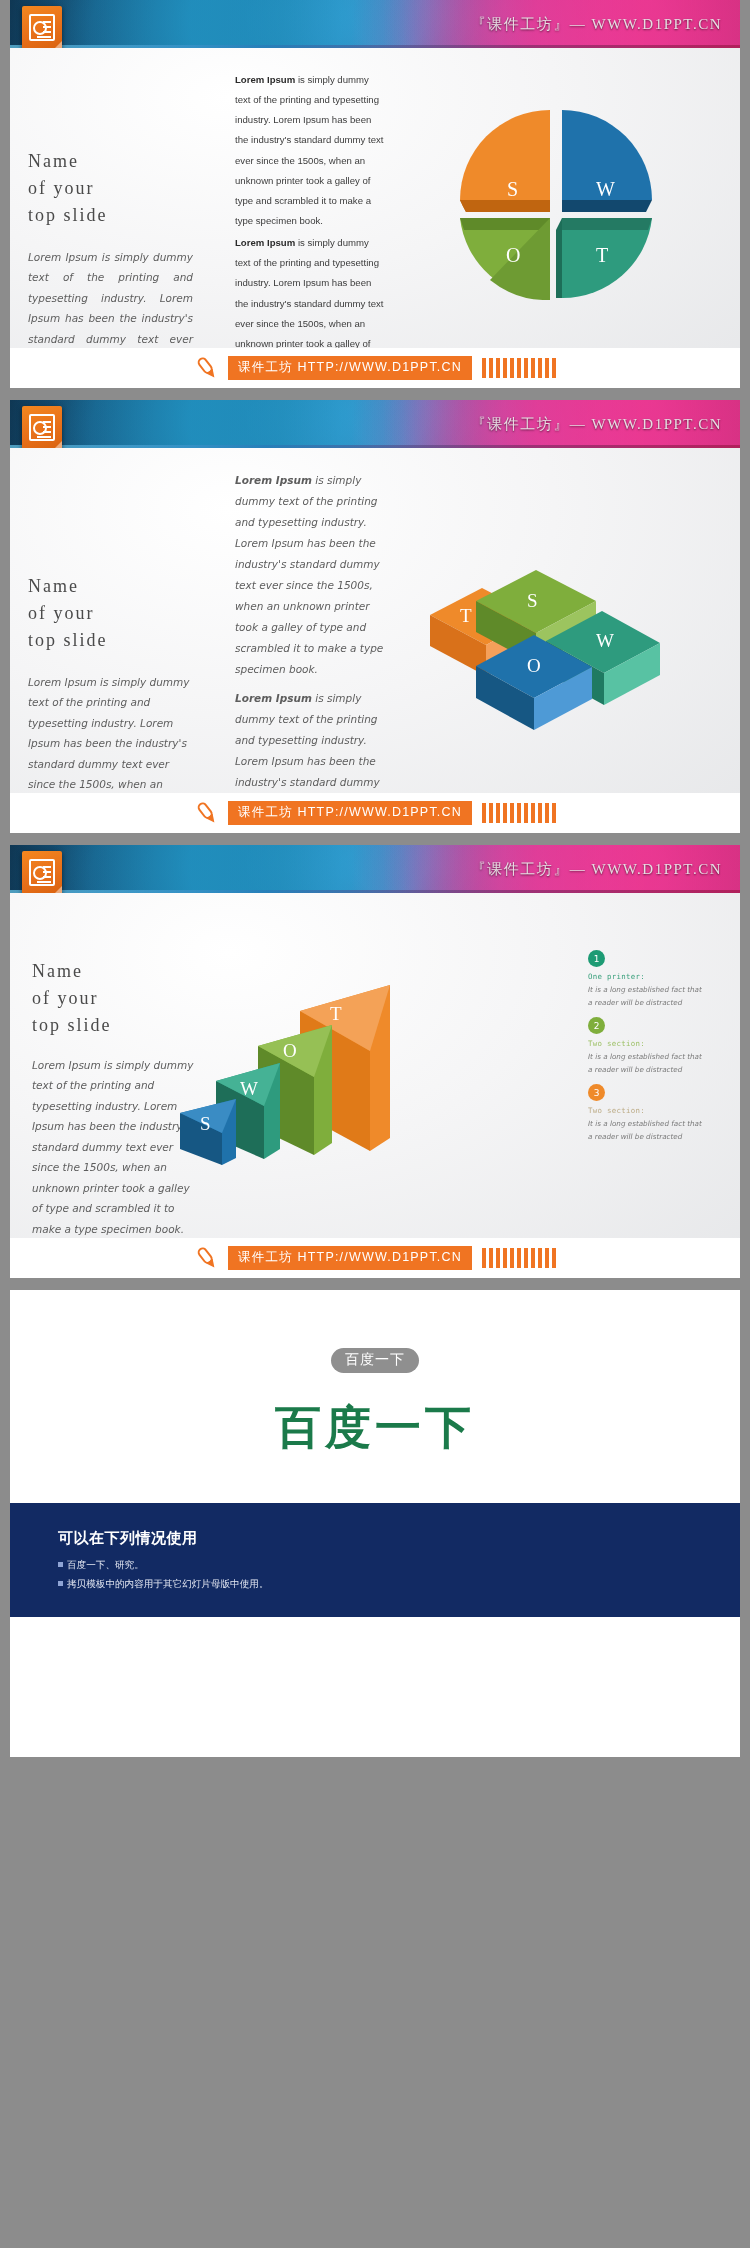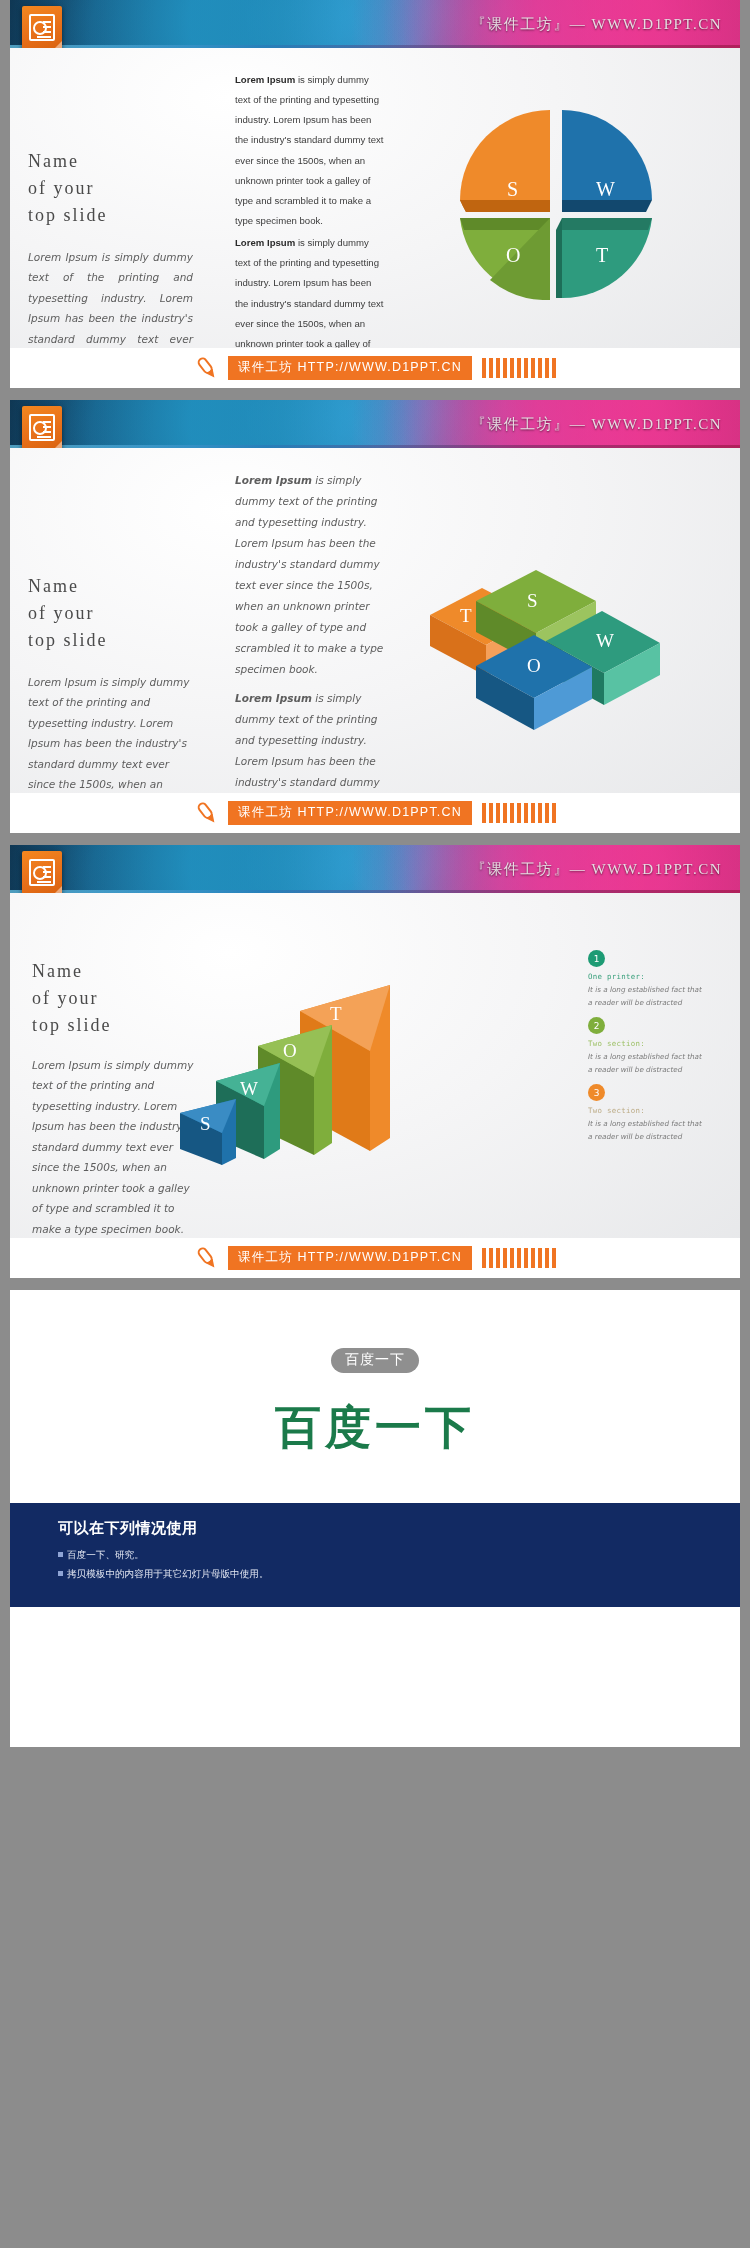--- a/index.html
+++ b/index.html
@@ -213,21 +213,21 @@
   }
   .brand-logo {
     color: #1b7a4a;
     font-size: 46px;
     font-weight: 700;
     letter-spacing: 4px;
     font-family: "DejaVu Sans", sans-serif;
   }
   .license {
     background: #122a63;
-    padding: 16px 0 24px 0;
+    padding: 26px 0 24px 0;
     display: flex;
   }
   .license-col { flex: 1; padding-left: 48px; }
   .license-col:nth-child(2) { padding-left: 28px; }
   .license-h {
     color: #ffffff; font-size: 15px; font-weight: 700;
     margin-bottom: 8px; letter-spacing: .5px;
     font-family: "DejaVu Sans", sans-serif;
   }
   .license-li {

